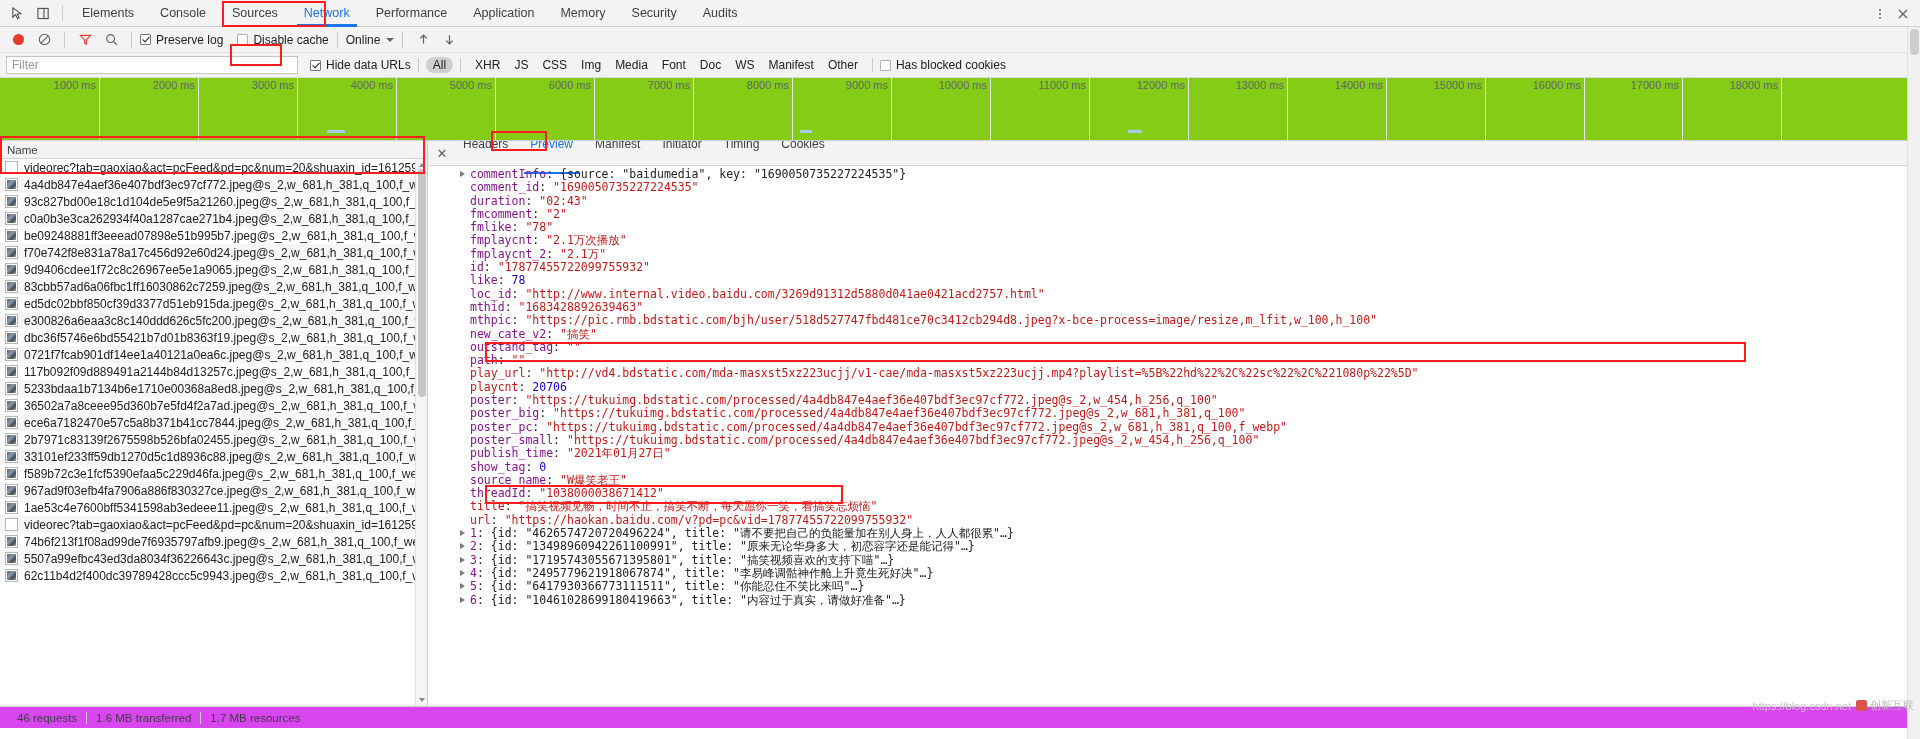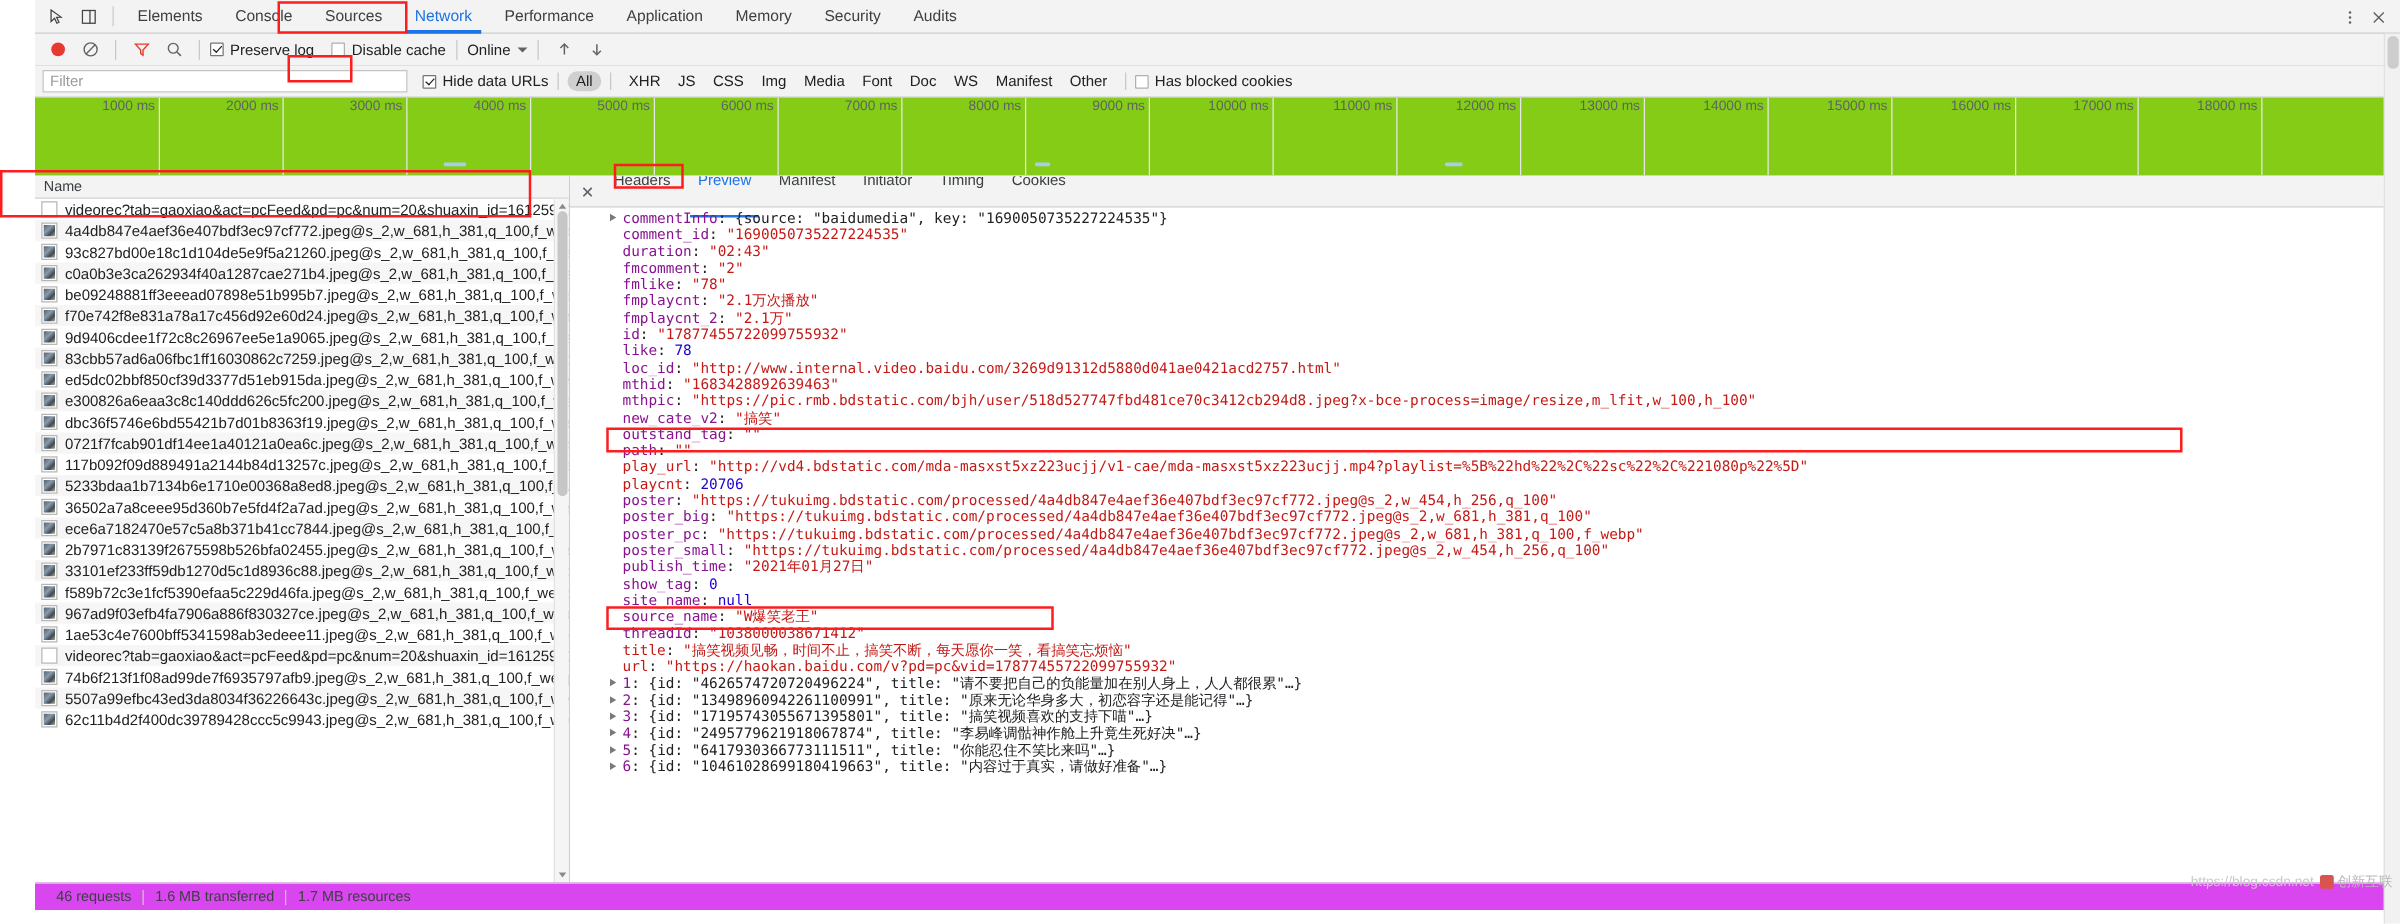--- a/index.html
+++ b/index.html
@@ -6,21 +6,21 @@
   html, body {
     margin: 0; padding: 0;
     width: 1920px; height: 739px;
     overflow: hidden;
     background: #ffffff;
     font-family: "Liberation Sans", sans-serif;
     font-size: 12px;
     color: #202124;
   }
 
-  #app { position: relative; width: 1920px; height: 739px; background: #fff; padding-left: 28px; }
+  #app { position: relative; width: 1920px; height: 739px; background: #fff; }
 
   
   .devtools-tabbar {
     display: flex; align-items: center;
     height: 27px; width: 100%;
     background: #f3f3f3;
     border-bottom: 1px solid #cdcdcd;
     padding: 0 4px;
     position: relative;
   }
@@ -618,21 +618,20 @@
           <div class="jrow"><span class="k">outstand_tag</span><span class="punct">: </span><span class="v-str">""</span></div>
           <div class="jrow"><span class="k">path</span><span class="punct">: </span><span class="v-str">""</span></div>
           <div class="jrow"><span class="k-red">play_url</span><span class="punct">: </span><span class="v-str">"http://vd4.bdstatic.com/mda-masxst5xz223ucjj/v1-cae/mda-masxst5xz223ucjj.mp4?playlist=%5B%22hd%22%2C%22sc%22%2C%221080p%22%5D"</span></div>
           <div class="jrow"><span class="k-red">playcnt</span><span class="punct">: </span><span class="v-num">20706</span></div>
           <div class="jrow"><span class="k">poster</span><span class="punct">: </span><span class="v-str">"https://tukuimg.bdstatic.com/processed/4a4db847e4aef36e407bdf3ec97cf772.jpeg@s_2,w_454,h_256,q_100"</span></div>
           <div class="jrow"><span class="k">poster_big</span><span class="punct">: </span><span class="v-str">"https://tukuimg.bdstatic.com/processed/4a4db847e4aef36e407bdf3ec97cf772.jpeg@s_2,w_681,h_381,q_100"</span></div>
           <div class="jrow"><span class="k">poster_pc</span><span class="punct">: </span><span class="v-str">"https://tukuimg.bdstatic.com/processed/4a4db847e4aef36e407bdf3ec97cf772.jpeg@s_2,w_681,h_381,q_100,f_webp"</span></div>
           <div class="jrow"><span class="k">poster_small</span><span class="punct">: </span><span class="v-str">"https://tukuimg.bdstatic.com/processed/4a4db847e4aef36e407bdf3ec97cf772.jpeg@s_2,w_454,h_256,q_100"</span></div>
           <div class="jrow"><span class="k">publish_time</span><span class="punct">: </span><span class="v-str">"2021年01月27日"</span></div>
           <div class="jrow"><span class="k">show_tag</span><span class="punct">: </span><span class="v-num">0</span></div>
-          <div class="jrow"><span class="k">site_name</span><span class="punct">: </span><span class="v-null">null</span></div>
           <div class="jrow"><span class="k">source_name</span><span class="punct">: </span><span class="v-str">"W爆笑老王"</span></div>
           <div class="jrow"><span class="k">threadId</span><span class="punct">: </span><span class="v-str">"1038000038671412"</span></div>
           <div class="jrow"><span class="k-red">title</span><span class="punct">: </span><span class="v-str">"搞笑视频见畅，时间不止，搞笑不断，每天愿你一笑，看搞笑忘烦恼"</span></div>
           <div class="jrow"><span class="k-red">url</span><span class="punct">: </span><span class="v-str">"https://haokan.baidu.com/v?pd=pc&amp;vid=17877455722099755932"</span></div>
           <div class="jrow"><span class="tw"></span><span class="k">1</span><span class="punct">: </span><span class="punct">{id: "4626574720720496224", title: "请不要把自己的负能量加在别人身上，人人都很累"…}</span></div>
           <div class="jrow"><span class="tw"></span><span class="k">2</span><span class="punct">: </span><span class="punct">{id: "13498960942261100991", title: "原来无论华身多大，初恋容字还是能记得"…}</span></div>
           <div class="jrow"><span class="tw"></span><span class="k">3</span><span class="punct">: </span><span class="punct">{id: "17195743055671395801", title: "搞笑视频喜欢的支持下喵"…}</span></div>
           <div class="jrow"><span class="tw"></span><span class="k">4</span><span class="punct">: </span><span class="punct">{id: "2495779621918067874", title: "李易峰调骷神作舱上升竟生死好决"…}</span></div>
           <div class="jrow"><span class="tw"></span><span class="k">5</span><span class="punct">: </span><span class="punct">{id: "6417930366773111511", title: "你能忍住不笑比来吗"…}</span></div>
           <div class="jrow"><span class="tw"></span><span class="k">6</span><span class="punct">: </span><span class="punct">{id: "10461028699180419663", title: "内容过于真实，请做好准备"…}</span></div>

